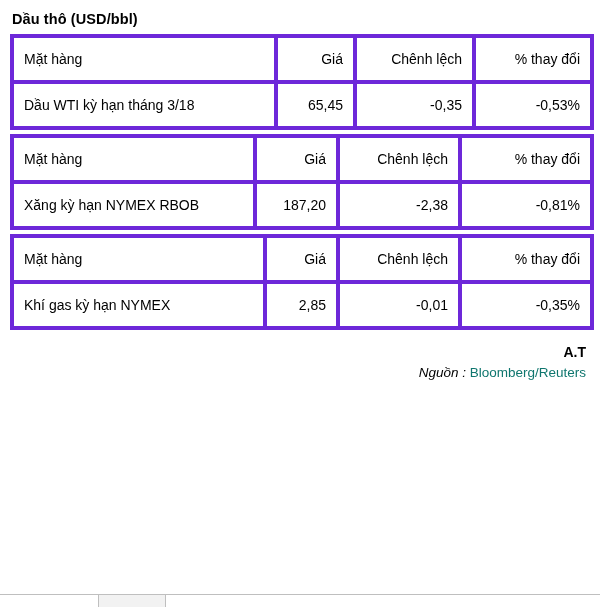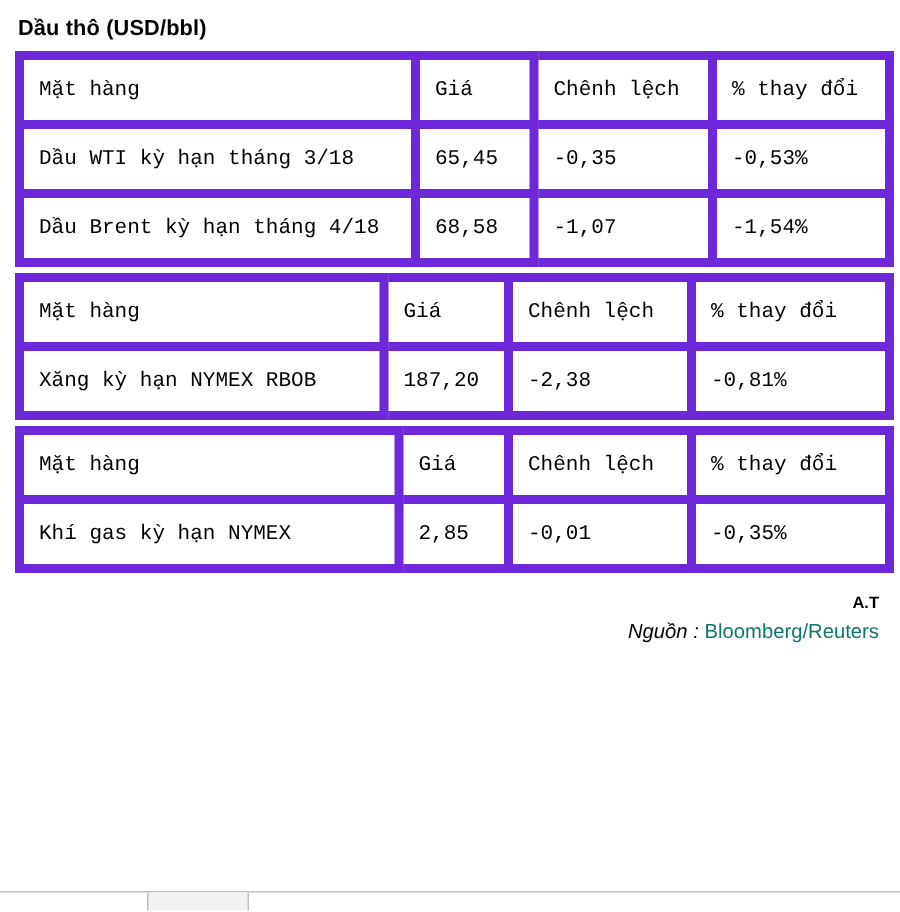--- a/index.html
+++ b/index.html
@@ -30,35 +30,34 @@
     font-weight: bold;
     padding: 3px 2px 7px 2px;
     letter-spacing: 0.1px;
   }
   table.data {
     border-collapse: collapse;
     width: 580px;
     table-layout: fixed;
   }
   table.data th, table.data td {
-    border: 6px solid #6d28d9;
+    border: 4px solid #6d28d9;
     font-size: 14px;
     font-weight: normal;
     height: 46px;
     box-sizing: border-box;
     padding: 0 10px;
     vertical-align: middle;
     white-space: nowrap;
-    font-family: Liberation Mono, monospace;
   }
   table.data th.col-name, table.data td.col-name {
     text-align: left;
   }
   table.data th.col-num, table.data td.col-num {
-    text-align: left;
+    text-align: right;
   }
   
   .sec-crude col.c1 { width: 264px; }
   .sec-crude col.c2 { width: 79px; }
   .sec-crude col.c3 { width: 119px; }
   .sec-crude col.c4 { width: 118px; }
 
   .sec-gasoline col.c1 { width: 243px; }
   .sec-gasoline col.c2 { width: 83px; }
   .sec-gasoline col.c3 { width: 122px; }
@@ -68,21 +67,21 @@
   .sec-gas col.c2 { width: 73px; }
   .sec-gas col.c3 { width: 122px; }
   .sec-gas col.c4 { width: 132px; }
 
   .footer {
     width: 580px;
     text-align: right;
     padding-top: 10px;
   }
   .footer .author {
-    font-size: 11px;
+    font-size: 14px;
     font-weight: bold;
     padding-right: 4px;
   }
   .footer .source {
     font-size: 13.5px;
     padding-top: 5px;
     padding-right: 4px;
   }
   .footer .source .src-label {
     color: #000000;
@@ -133,26 +132,20 @@
           <th class="col-num">% thay đổi</th>
         </tr>
       </thead>
       <tbody>
         <tr>
           <td class="col-name">Dầu WTI kỳ hạn tháng 3/18</td>
           <td class="col-num">65,45</td>
           <td class="col-num">-0,35</td>
           <td class="col-num">-0,53%</td>
         </tr>
-        <tr>
-          <td class="col-name">Dầu Brent kỳ hạn tháng 4/18</td>
-          <td class="col-num">68,58</td>
-          <td class="col-num">-1,07</td>
-          <td class="col-num">-1,54%</td>
-        </tr>
       </tbody>
     </table>
   </div>
 
   <div class="section sec-gasoline">
     <table class="data">
       <colgroup>
           <col class="c1">
           <col class="c2">
           <col class="c3">

